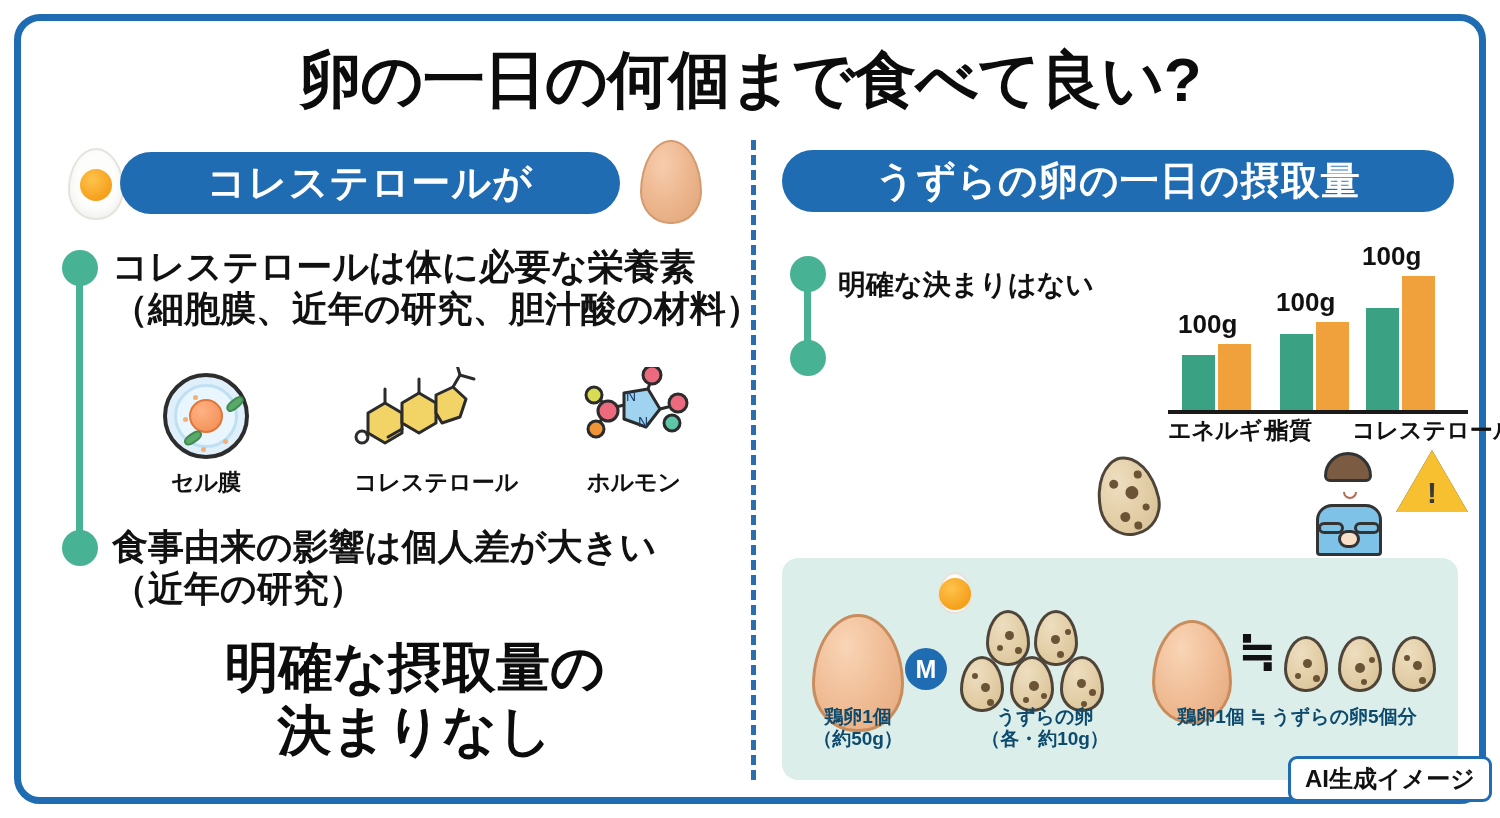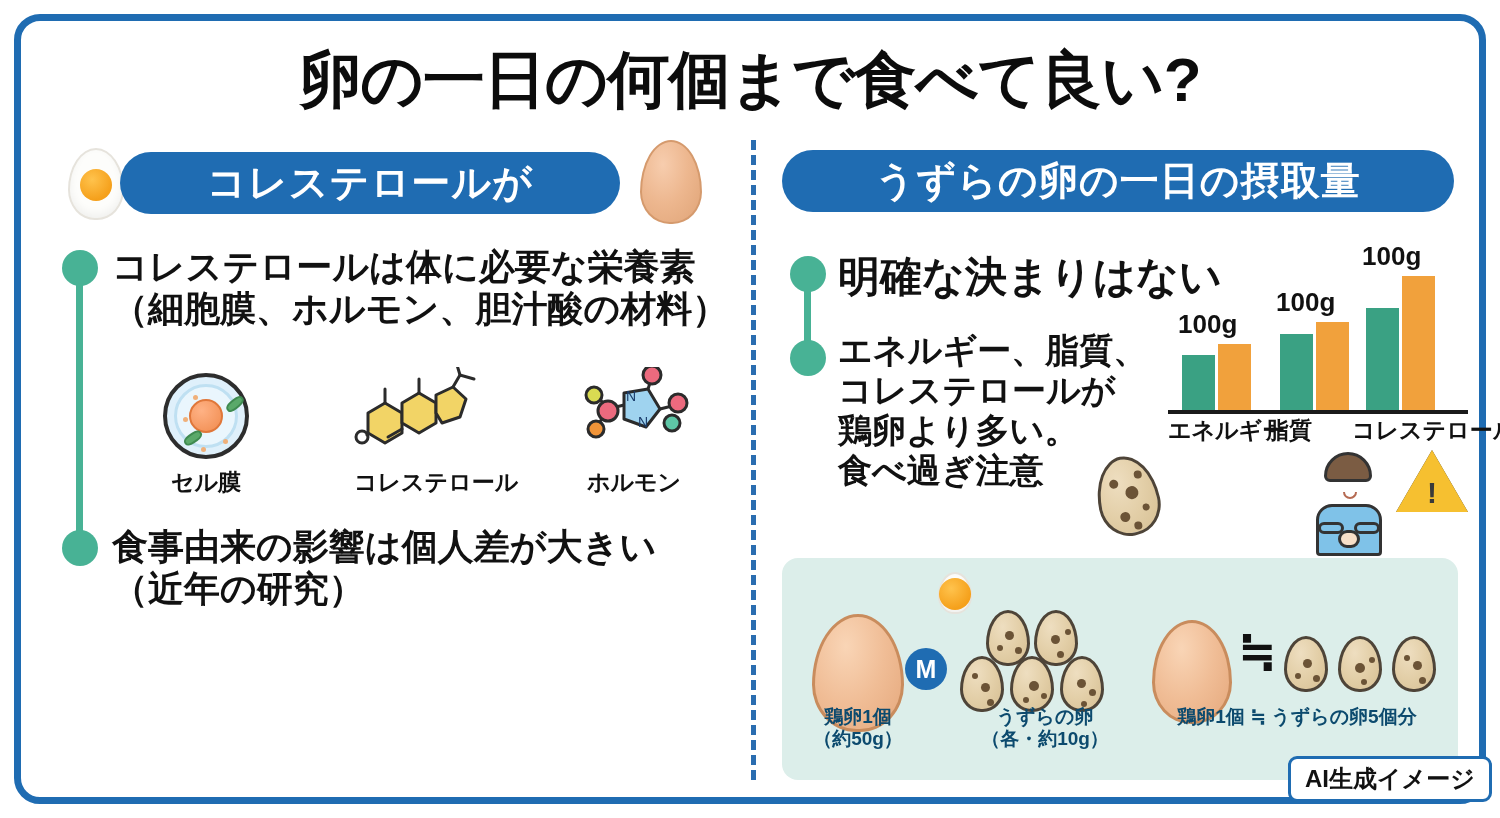--- a/index.html
+++ b/index.html
@@ -184,21 +184,21 @@
   .mito { position: absolute; background: #5aa96a; border-radius: 40%; border: 2px solid #3f8a50;}
   .m1 { width: 20px; height: 10px; left: 58px; top: 22px; transform: rotate(-40deg); }
   .m2 { width: 20px; height: 10px; left: 16px; top: 56px; transform: rotate(-35deg); }
   .speck { position: absolute; width: 5px; height: 5px; border-radius: 50%; background: #f0b07a; }
 
   
   #R-dot1 { left: 790px; top: 256px; }
   #R-dot2 { left: 790px; top: 340px; }
   #R-conn { left: 804px; top: 282px; height: 66px; }
 
-  #R-text1 { left: 838px; top: 252px; font-size: 42px; }
+  #R-text1 { left: 838px; top: 268px; font-size: 28px; }
   #R-text2 { left: 838px; top: 330px; font-size: 34px; }
 
   
   .quail {
     position: relative;
     border-radius: 50% 50% 48% 48% / 60% 60% 40% 40%;
     background: radial-gradient(ellipse at 36% 28%, #eedec0 0%, #e3cfa8 50%, #d6bf93 100%);
     border: 3px solid #4e4438;
     overflow: hidden;
   }
@@ -403,21 +403,21 @@
 
   <div class="egg-boiled" id="banner-egg-boiled"></div>
   <div class="banner" id="banner-left">コレステロールが</div>
   <div class="egg-brown" id="banner-egg-brown"></div>
 
   <div class="dot" id="L-dot1"></div>
   <div class="connector" id="L-conn"></div>
   <div class="dot" id="L-dot2"></div>
 
   <div class="bullet-text" id="L-text1">コレステロールは体に必要な栄養素
-（細胞膜、ホルモン、胆汁酸の材料）</div>
+（細胞膜、近年の研究、胆汁酸の材料）</div>
 
   <div id="icon-strip">
     <div class="icon-item">
       <div class="icon-art">
         <div class="cell">
           <div class="cell-inner"></div>
           <div class="nucleus"></div>
           <div class="mito m1"></div>
           <div class="mito m2"></div>
           <div class="speck" style="left:26px;top:18px"></div>
@@ -472,34 +472,32 @@
           <circle cx="28" cy="62" r="8" fill="#f19438" stroke="#2b2b2b" stroke-width="3"></circle>
         </svg>
       </div>
       <div class="icon-label">ホルモン</div>
     </div>
 
   </div>
 
   <div class="bullet-text" id="L-text2">食事由来の影響は個人差が大きい
 （近年の研究）</div>
+  <div id="L-conclusion">明確な摂取量の
+決まりなし</div>
 
   <div class="divider"></div>
 
   <div class="banner" id="banner-right">うずらの卵の一日の摂取量</div>
 
   <div class="dot" id="R-dot1"></div>
   <div class="connector" id="R-conn"></div>
   <div class="dot" id="R-dot2"></div>
 
   <div class="bullet-text" id="R-text1">明確な決まりはない</div>
-  <div class="bullet-text" id="R-text2">エネルギー、脂質、
-コレステロールが
-鶏卵より多い。
-食べ過ぎ注意</div>
 
   <div class="quail" id="accent-quail">
     <div class="qspot" style="width:13px;height:13px;left:26px;top:28px"></div>
     <div class="qspot" style="width:9px;height:9px;left:12px;top:18px"></div>
     <div class="qspot" style="width:8px;height:8px;left:38px;top:14px"></div>
     <div class="qspot" style="width:10px;height:10px;left:16px;top:52px"></div>
     <div class="qspot" style="width:7px;height:7px;left:40px;top:48px"></div>
     <div class="qspot" style="width:8px;height:8px;left:28px;top:64px"></div>
   </div>
 

